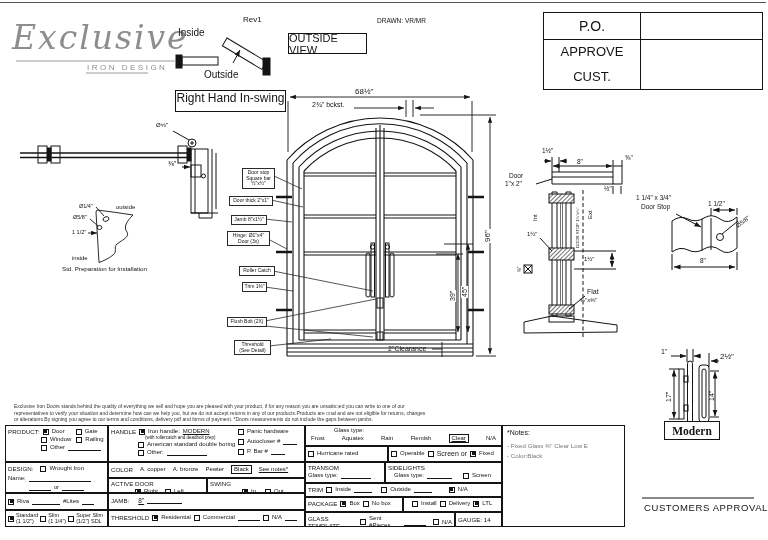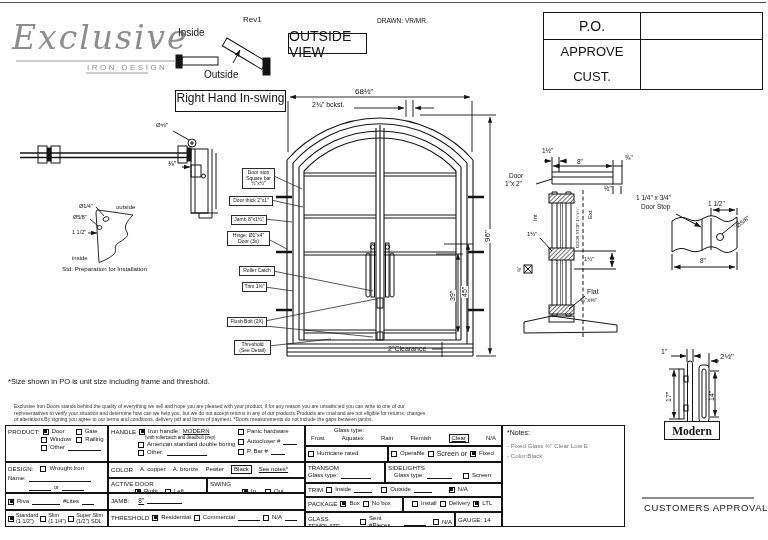--- a/index.html
+++ b/index.html
@@ -211,21 +211,21 @@
   </g>
 </svg>
 
 <span class="t logo-script" style="left:12px;top:18px">Exclusive</span>
 <span class="t logo-sub" style="left:87px;top:63px">IRON DESIGN</span>
 
 <span class="t" style="left:178px;top:27px;font-size:10px">Inside</span>
 <span class="t" style="left:243px;top:15px;font-size:8px">Rev1</span>
 <span class="t" style="left:204px;top:69px;font-size:10px">Outside</span>
 <span class="t" style="left:377px;top:17px;font-size:6.5px">DRAWN: VR/MR</span>
-<div class="box" style="left:288px;top:33px;width:79px;height:21px;display:flex;align-items:center;justify-content:center;font-size:14px;border-width:1.3px">
+<div class="box" style="left:288px;top:33px;width:79px;height:21px;display:flex;align-items:center;justify-content:center;font-size:11px;border-width:1.3px">
       <span>OUTSIDE VIEW</span>
     </div>
 <div class="box" style="left:175px;top:90px;width:111px;height:22px;display:flex;align-items:flex-start;justify-content:center;font-size:12px">
       <span>Right Hand In-swing</span>
     </div>
 
 <div class="box" style="left:543px;top:12px;width:220px;height:78px;border-width:1.4px">
   <div style="display:flex;height:26px;border-bottom:1.4px solid #141414">
     <div style="width:96px;border-right:1.4px solid #141414;display:flex;align-items:center;justify-content:center;font-size:14px">P.O.</div>
   </div>
@@ -296,21 +296,20 @@
 <span class="t dim" style="left:699px;top:257px;font-size:6.5px">8"</span>
 
 <span class="t" style="left:661px;top:348px;font-size:7px">1"</span>
 <span class="t" style="left:720px;top:352px;font-size:8px">2½"</span>
 <span class="t r90" style="left:665px;top:402px;font-size:7px">17"</span>
 <span class="t r90" style="left:708px;top:401px;font-size:7px">14"</span>
 <div class="box" style="left:664px;top:421px;width:56px;height:19px;display:flex;align-items:center;justify-content:center;font-family:'Liberation Serif',serif;font-weight:bold;font-size:11.5px">
       <span>Modern</span>
     </div>
 
-<span class="t" style="left:8px;top:377px;font-size:7.5px">*Size shown in PO is unit size including frame and threshold.</span>
 <span class="t" style="left:14px;top:403px;font-size:5px;color:#333">Exclusive Iron Doors stands behind the quality of everything we sell and hope you are pleased with your product, if for any reason you are unsatis□ed you can write to one of our</span>
 <span class="t" style="left:14px;top:409.5px;font-size:5px;color:#333">representatives to verify your situation and determine how can we help you, but we do not accept returns in any of our products.Products are □nal and are not eligible for returns, changes</span>
 <span class="t" style="left:14px;top:416px;font-size:5px;color:#333">or alterations.By signing you agree to our terms and conditions, delivery pdf and forms of payment. *Doors measurements do not include the gaps between jambs.</span>
 
 <div class="cell" style="left:5px;top:425px;width:103px;height:37px">
   <div class="frow">
         <span class="fl">PRODUCT:</span>
     <i class="cb filled"></i>
         <span>Door</span>
     <i class="cb" style="margin-left:8px"></i>

